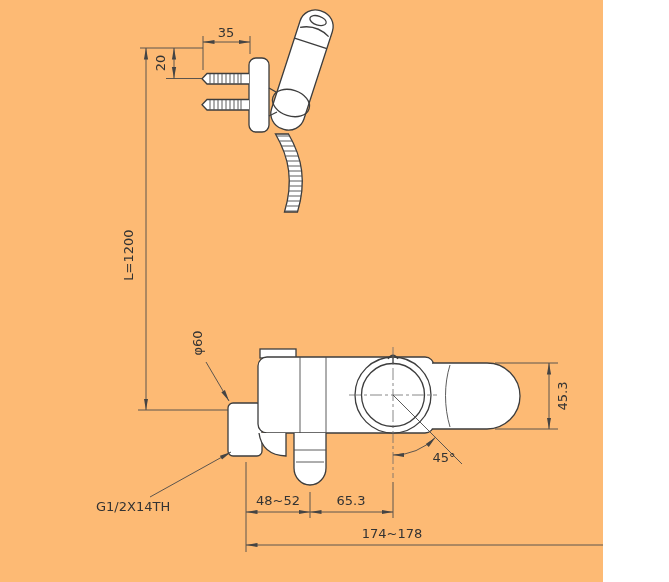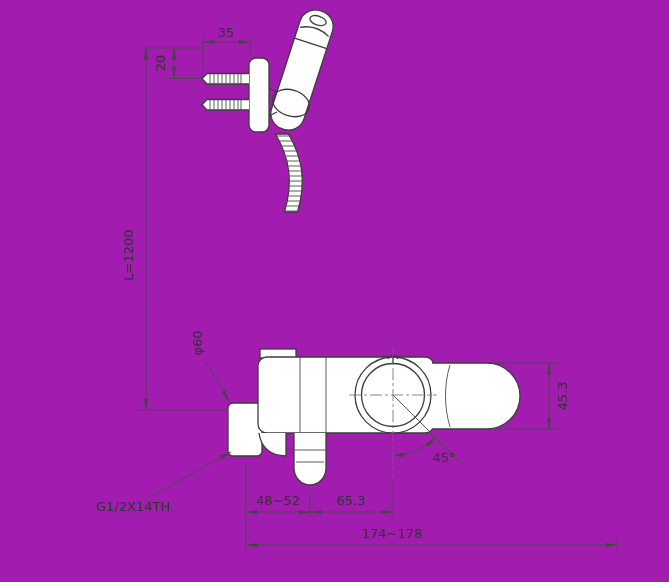--- a/index.html
+++ b/index.html
@@ -1,16 +1,16 @@
 <!DOCTYPE html>
 <html><head>
 <meta charset="utf-8">
 <style>
   html,body{margin:0;padding:0;background:#ffffff;}
-  .stage{width:669px;height:582px;background:#a21caf;position:relative;overflow:hidden;
+  .stage{width:603px;height:582px;background:#fdba74;position:relative;overflow:hidden;
          font-family:"DejaVu Sans","Liberation Sans",sans-serif;}
   svg{display:block;}
   .obj{fill:#ffffff;stroke:#3d3d3d;stroke-width:1.3;}
   .obj-nf{fill:none;stroke:#3d3d3d;stroke-width:1.3;}
   .thin{fill:none;stroke:#4a4a4a;stroke-width:0.9;}
   .cl{fill:none;stroke:#6a6a6a;stroke-width:0.8;stroke-dasharray:12 3 3 3;}
   .dim{fill:none;stroke:#4a4a4a;stroke-width:0.9;}
   .dimtxt{fill:#333333;font-size:13px;font-family:"DejaVu Sans","Liberation Sans",sans-serif;}
 </style>
 </head>

